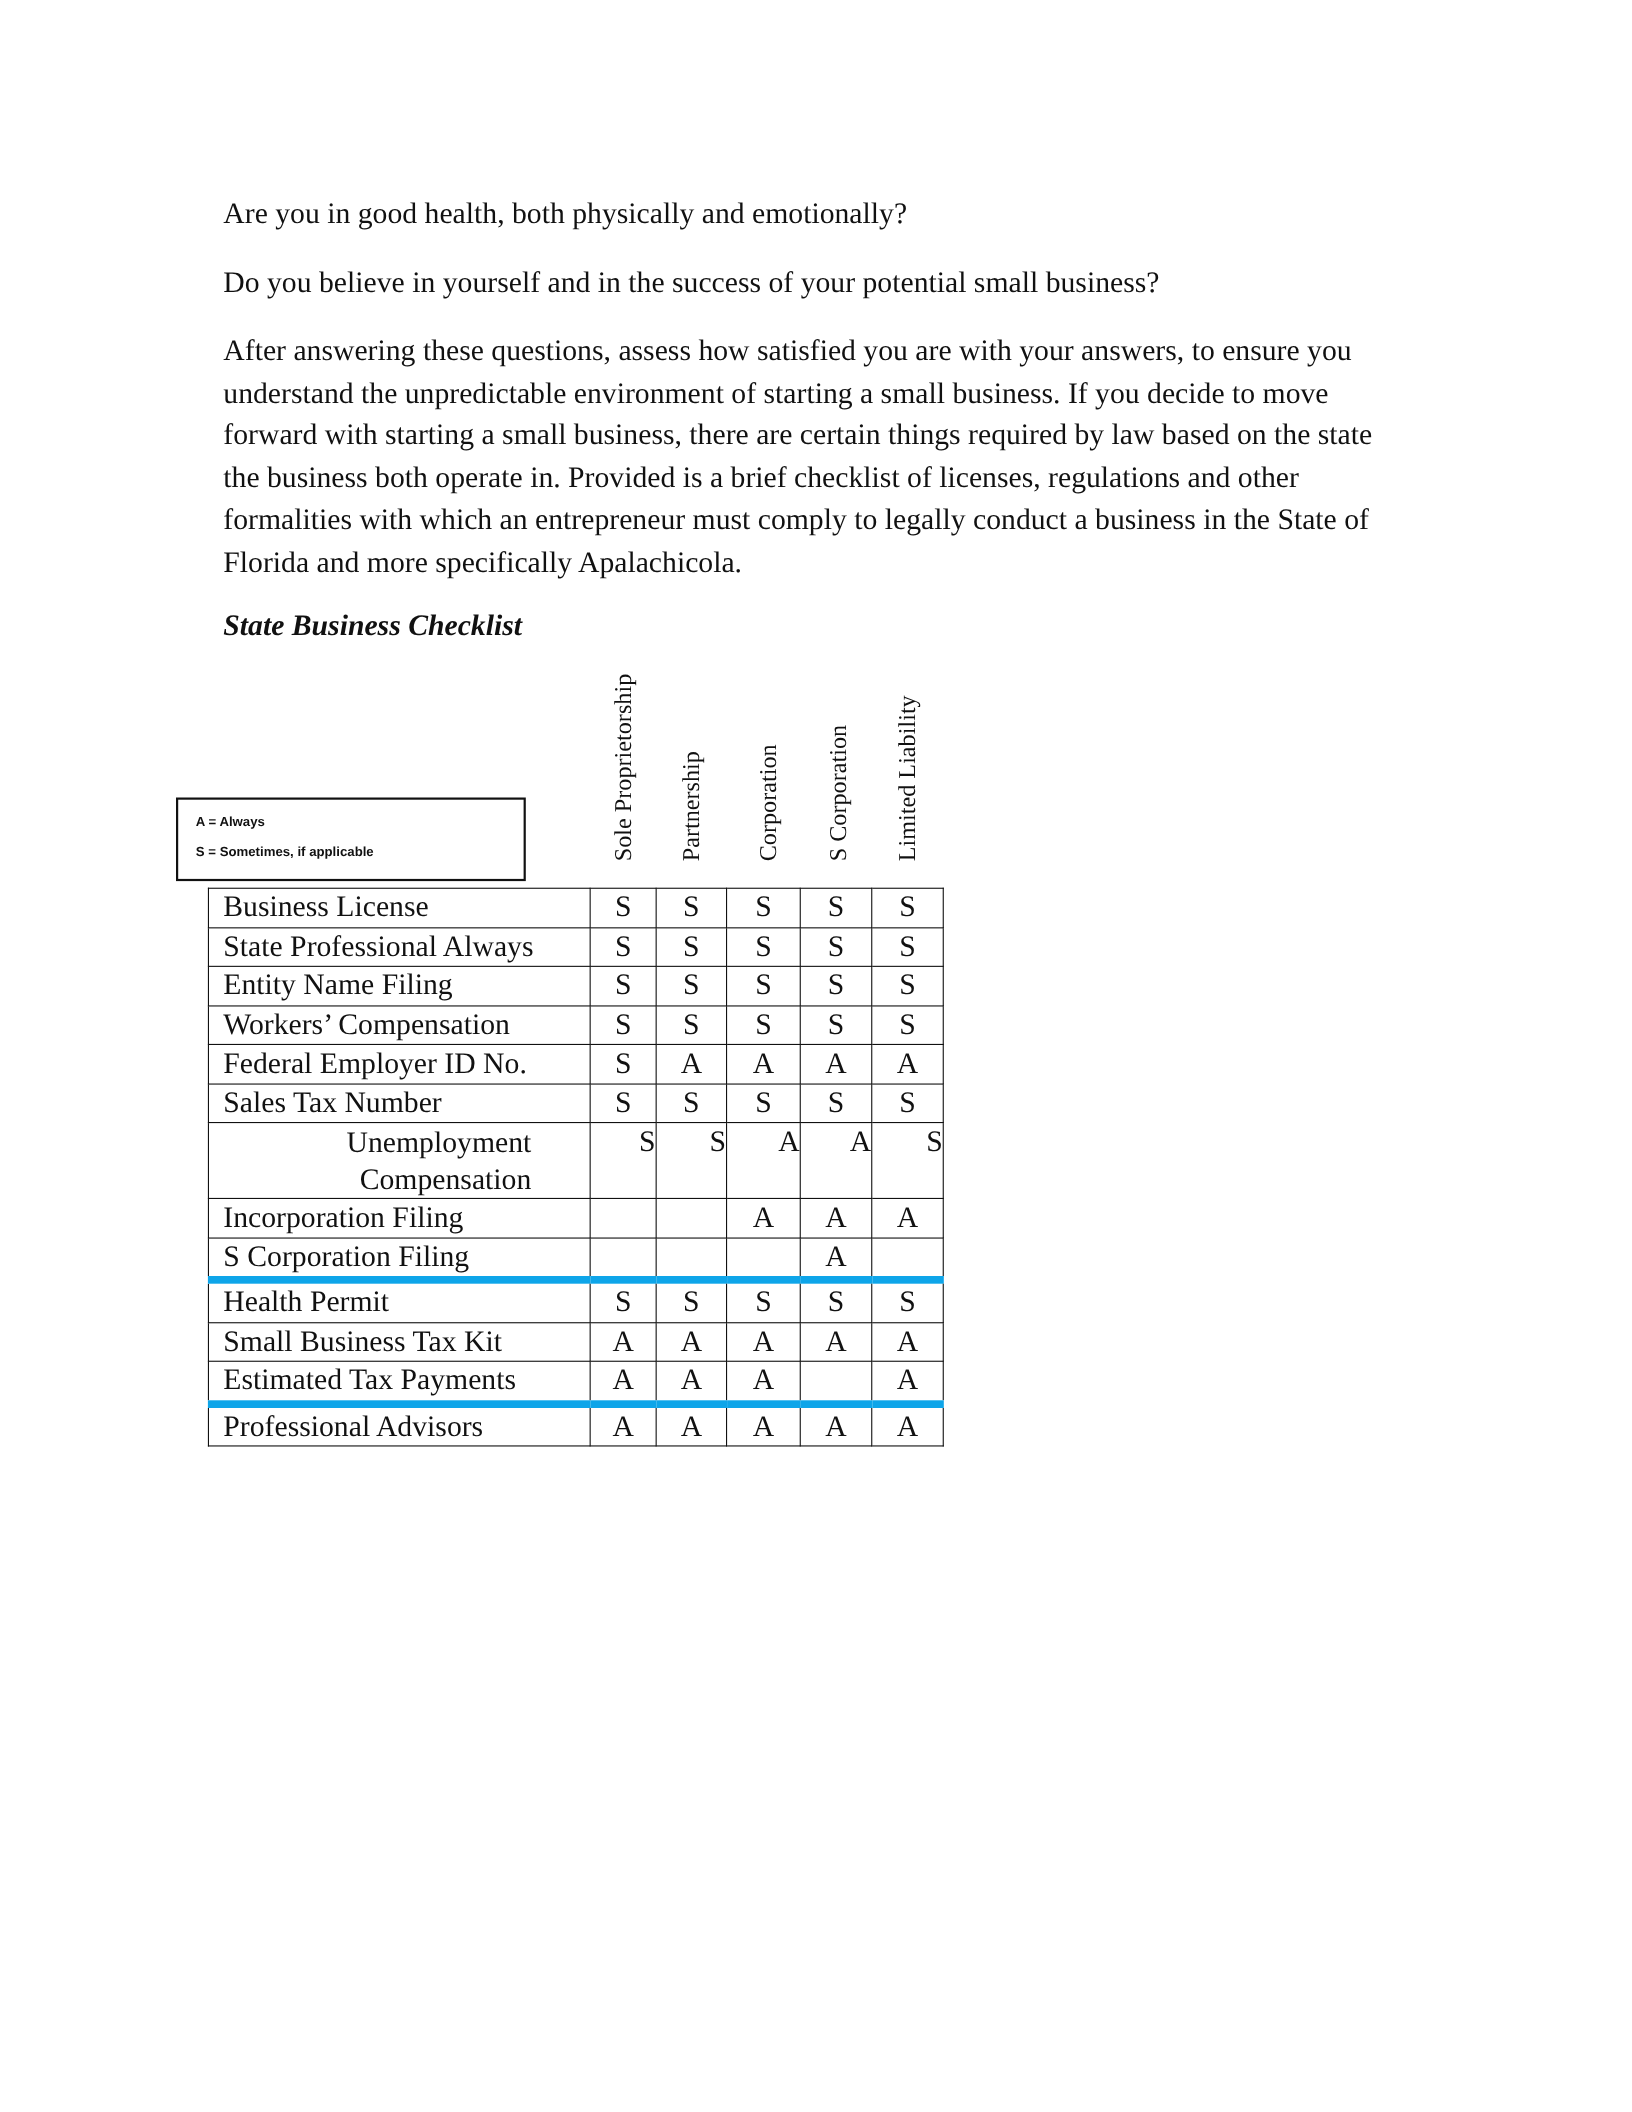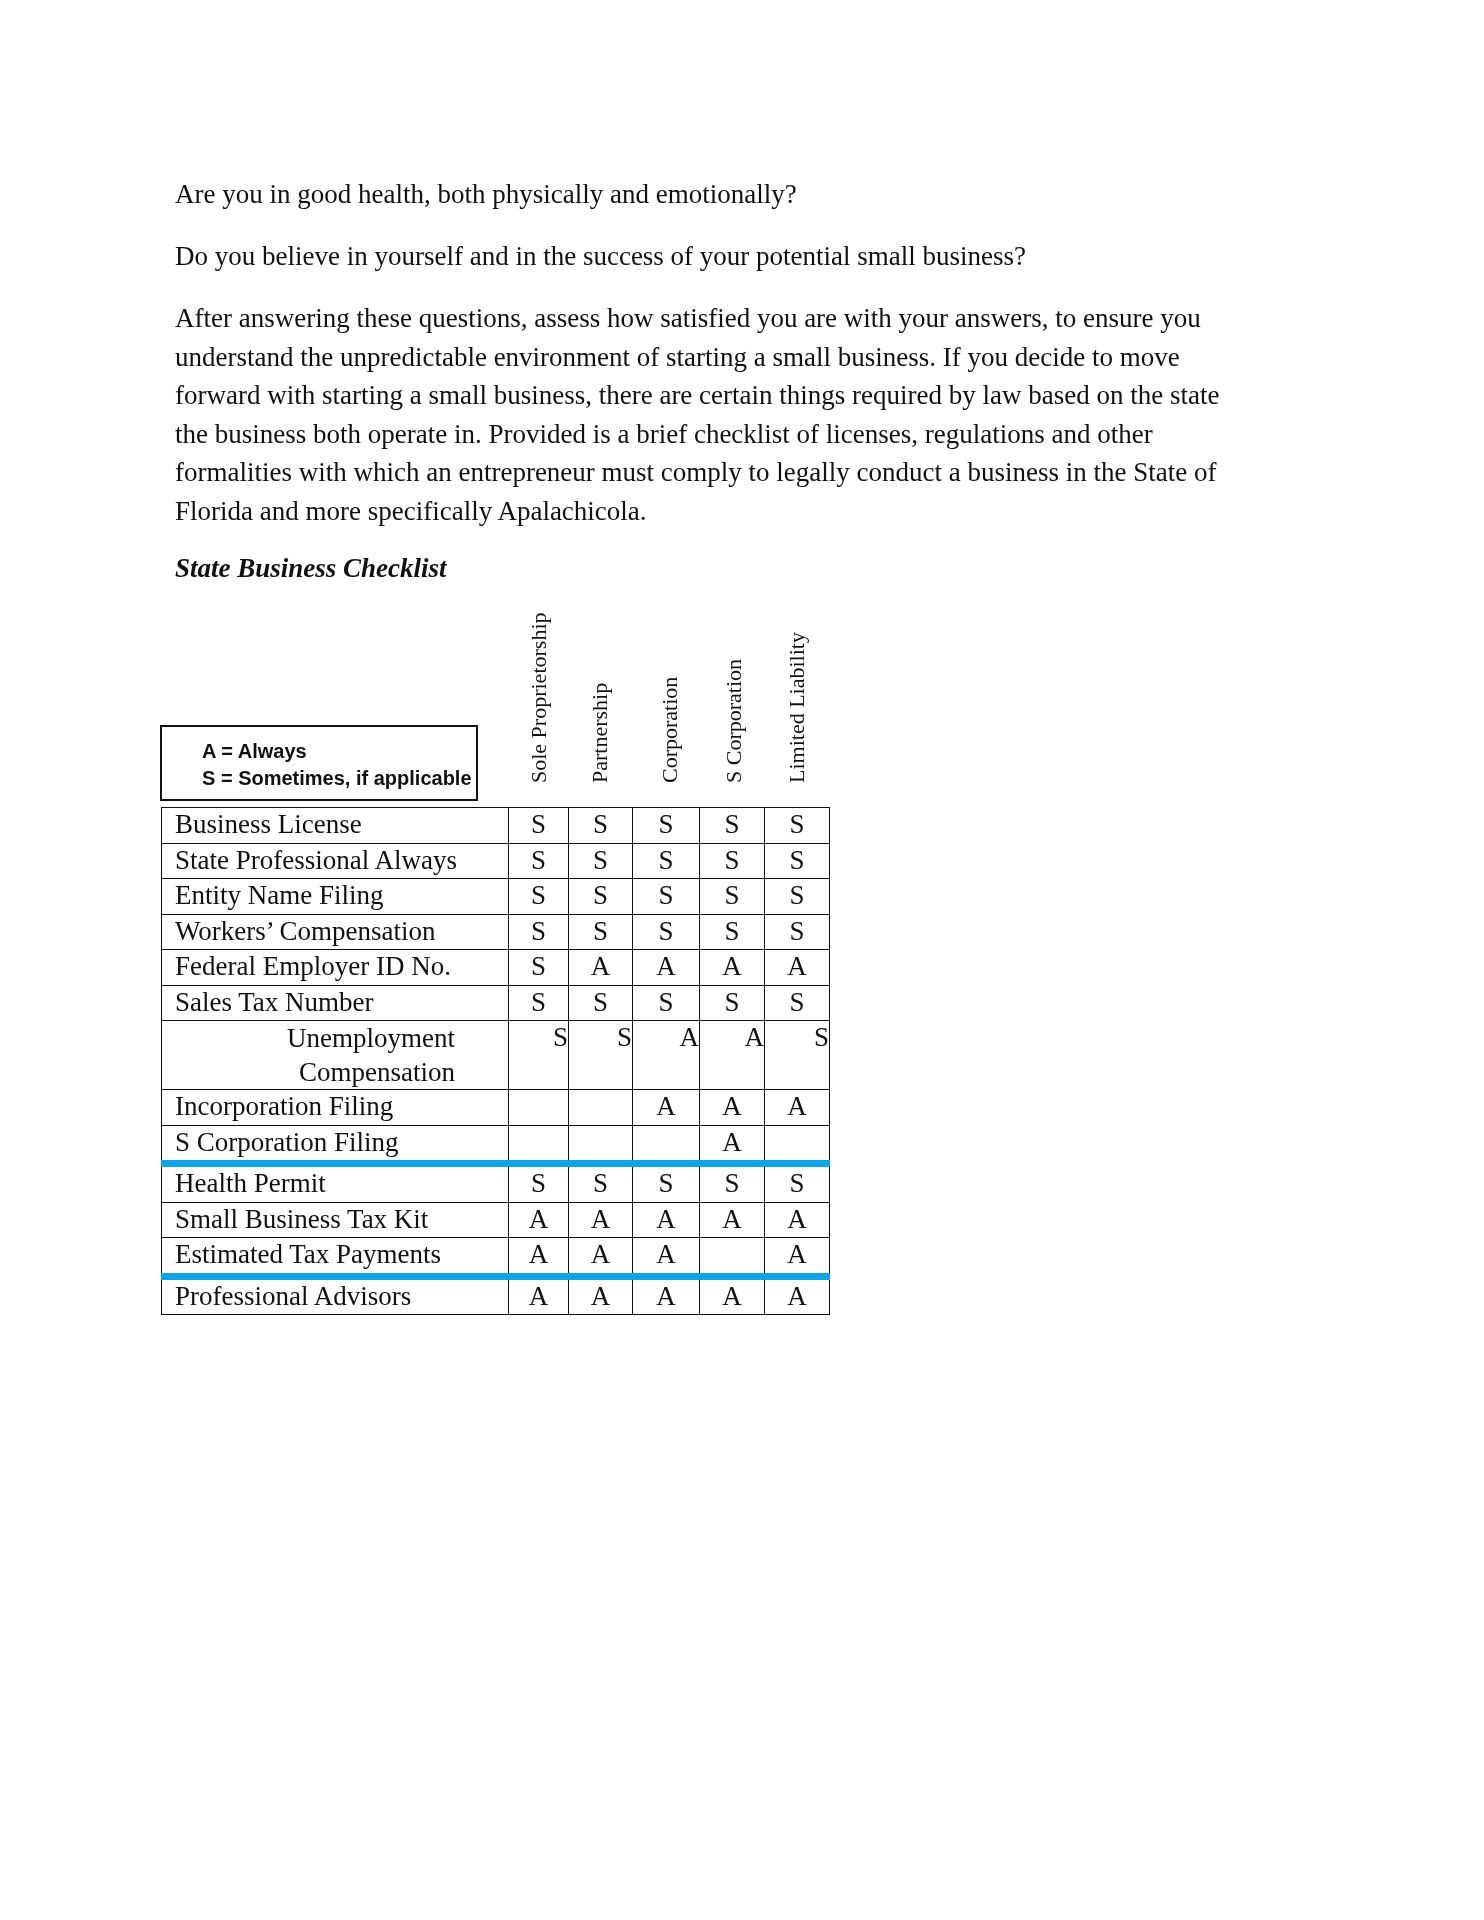--- a/index.html
+++ b/index.html
@@ -1,26 +1,26 @@
 <!DOCTYPE html>
 <html><head>
 <meta charset="utf-8">
 <style>
   html, body { margin: 0; padding: 0; background: #ffffff; }
   body { width: 1484px; height: 1920px; position: relative; overflow: hidden; color: #111; }
-  .serif { font-family: "Liberation Serif", "DejaVu Serif", serif; }
+  .serif { font-family: "Liberation Serif", "DejaVu Serif", serif; margin-left: 28px; }
   .p { position: absolute; left: 175px; font-size: 27px; line-height: 38.5px; white-space: nowrap; }
   #q1 { top: 175px; }
   #q2 { top: 237px; }
   #para { top: 299px; }
   #para .line { display: block; }
   #section-title { position: absolute; left: 175px; top: 553px; font-size: 27px; font-weight: bold; font-style: italic; white-space: nowrap; }
 
   #legend-box { position: absolute; left: 160px; top: 725px; width: 314px; height: 72px; border: 2px solid #111; box-sizing: content-box; }
-  #legend-box .lg { position: absolute; left: 16px; font-family: "Liberation Sans", "DejaVu Sans", sans-serif; font-weight: bold; font-size: 20px; white-space: nowrap; margin-left: 24px; }
+  #legend-box .lg { position: absolute; left: 16px; font-family: "Liberation Sans", "DejaVu Sans", sans-serif; font-weight: bold; font-size: 12px; white-space: nowrap; }
   #legend-a { top: 13px; }
   #legend-s { top: 40px; }
 
   .colhead { position: absolute; top: 600px; height: 183px; width: 24px; }
   .colhead span { position: absolute; left: 50%; bottom: 0; transform-origin: 0 0; transform: translate(-50%, 0) rotate(-90deg) translate(0, -50%); font-size: 22px; white-space: nowrap; line-height: 24px; }
   .colhead span { transform: rotate(-90deg); left: 0; bottom: -24px; transform-origin: 0 0; }
 
   #checklist { position: absolute; left: 161px; top: 807px; border-collapse: collapse; font-size: 27px; }
   #checklist td { border: 1.5px solid #111; padding: 0; height: 34.5px; line-height: 32px; vertical-align: top; }
   #checklist td.label { width: 333px; padding-left: 13px; text-align: left; white-space: nowrap; }

